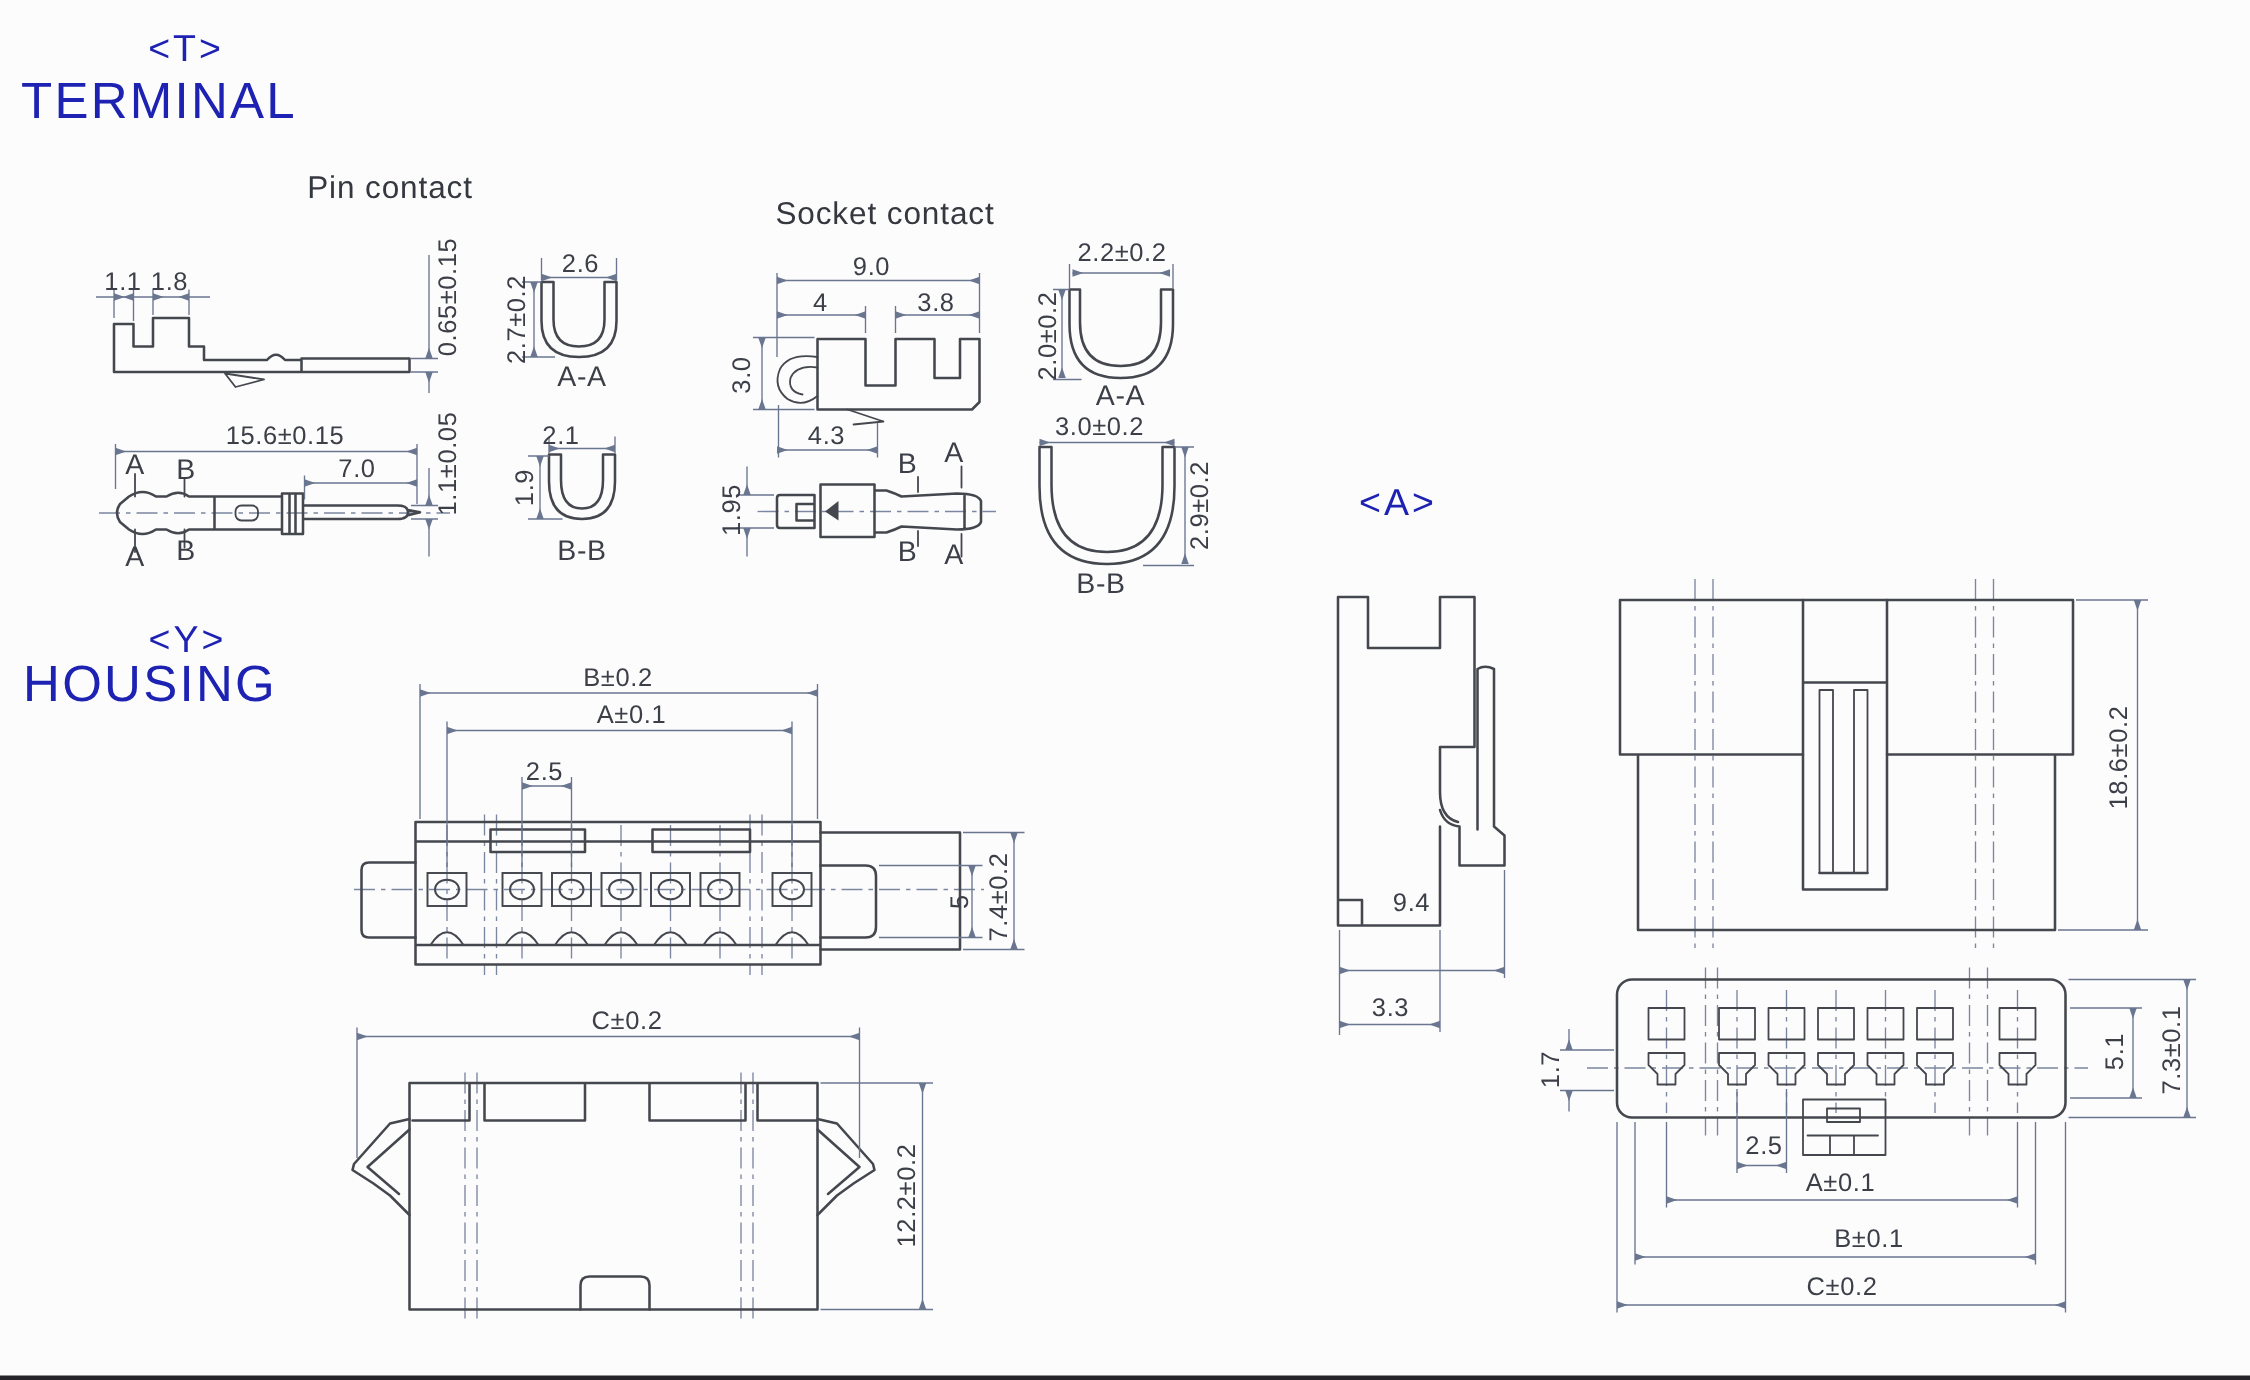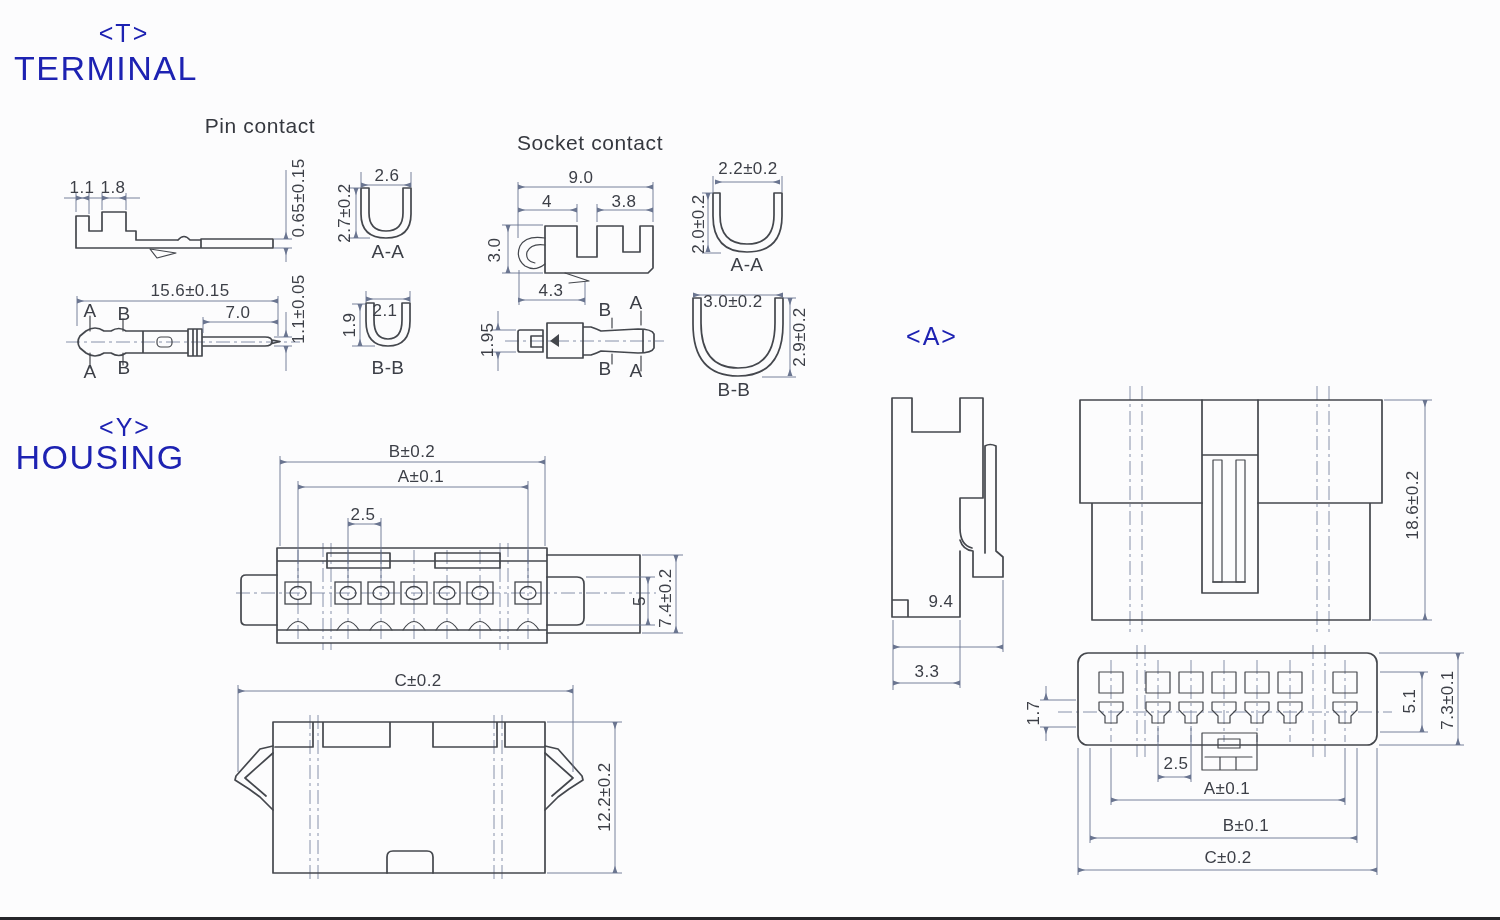--- a/index.html
+++ b/index.html
@@ -194,38 +194,38 @@
   <span class="lbl" style="left:190px;top:291px;">15.6±0.15</span>
   <span class="lbl" style="left:238px;top:313px;">7.0</span>
   <span class="lbl rot" style="left:299px;top:309px;">1.1±0.05</span>
   <span class="lbl sec" style="left:90px;top:311px;">A</span>
   <span class="lbl sec" style="left:124px;top:314px;">B</span>
   <span class="lbl sec" style="left:90px;top:372px;">A</span>
   <span class="lbl sec" style="left:124px;top:368px;">B</span>
   <span class="lbl" style="left:387px;top:176px;">2.6</span>
   <span class="lbl rot" style="left:345px;top:213px;">2.7±0.2</span>
   <span class="lbl sec" style="left:388px;top:252px;">A-A</span>
-  <span class="lbl" style="left:385px;top:291px;margin-top:20px;">2.1</span>
+  <span class="lbl" style="left:374px;top:291px;">2.1</span>
   <span class="lbl rot" style="left:350px;top:325px;">1.9</span>
   <span class="lbl sec" style="left:388px;top:368px;">B-B</span>
 
   <span class="lbl" style="left:581px;top:178px;">9.0</span>
   <span class="lbl" style="left:547px;top:202px;">4</span>
   <span class="lbl" style="left:624px;top:202px;">3.8</span>
   <span class="lbl rot" style="left:495px;top:250px;">3.0</span>
   <span class="lbl" style="left:551px;top:291px;">4.3</span>
   <span class="lbl rot" style="left:488px;top:340px;">1.95</span>
   <span class="lbl sec" style="left:605px;top:310px;">B</span>
   <span class="lbl sec" style="left:636px;top:303px;">A</span>
   <span class="lbl sec" style="left:605px;top:369px;">B</span>
   <span class="lbl sec" style="left:636px;top:371px;">A</span>
   <span class="lbl" style="left:748px;top:169px;">2.2±0.2</span>
   <span class="lbl rot" style="left:699px;top:224px;">2.0±0.2</span>
   <span class="lbl sec" style="left:747px;top:265px;">A-A</span>
-  <span class="lbl" style="left:733px;top:285px;margin-top:17px;">3.0±0.2</span>
+  <span class="lbl" style="left:733px;top:285px;">3.0±0.2</span>
   <span class="lbl rot" style="left:800px;top:337px;">2.9±0.2</span>
   <span class="lbl sec" style="left:734px;top:390px;">B-B</span>
 
   <span class="lbl" style="left:412px;top:452px;">B±0.2</span>
   <span class="lbl" style="left:421px;top:477px;">A±0.1</span>
   <span class="lbl" style="left:363px;top:515px;">2.5</span>
   <span class="lbl rot" style="left:640px;top:601px;">5</span>
   <span class="lbl rot" style="left:666px;top:598px;">7.4±0.2</span>
   <span class="lbl" style="left:418px;top:681px;">C±0.2</span>
   <span class="lbl rot" style="left:605px;top:797px;">12.2±0.2</span>

